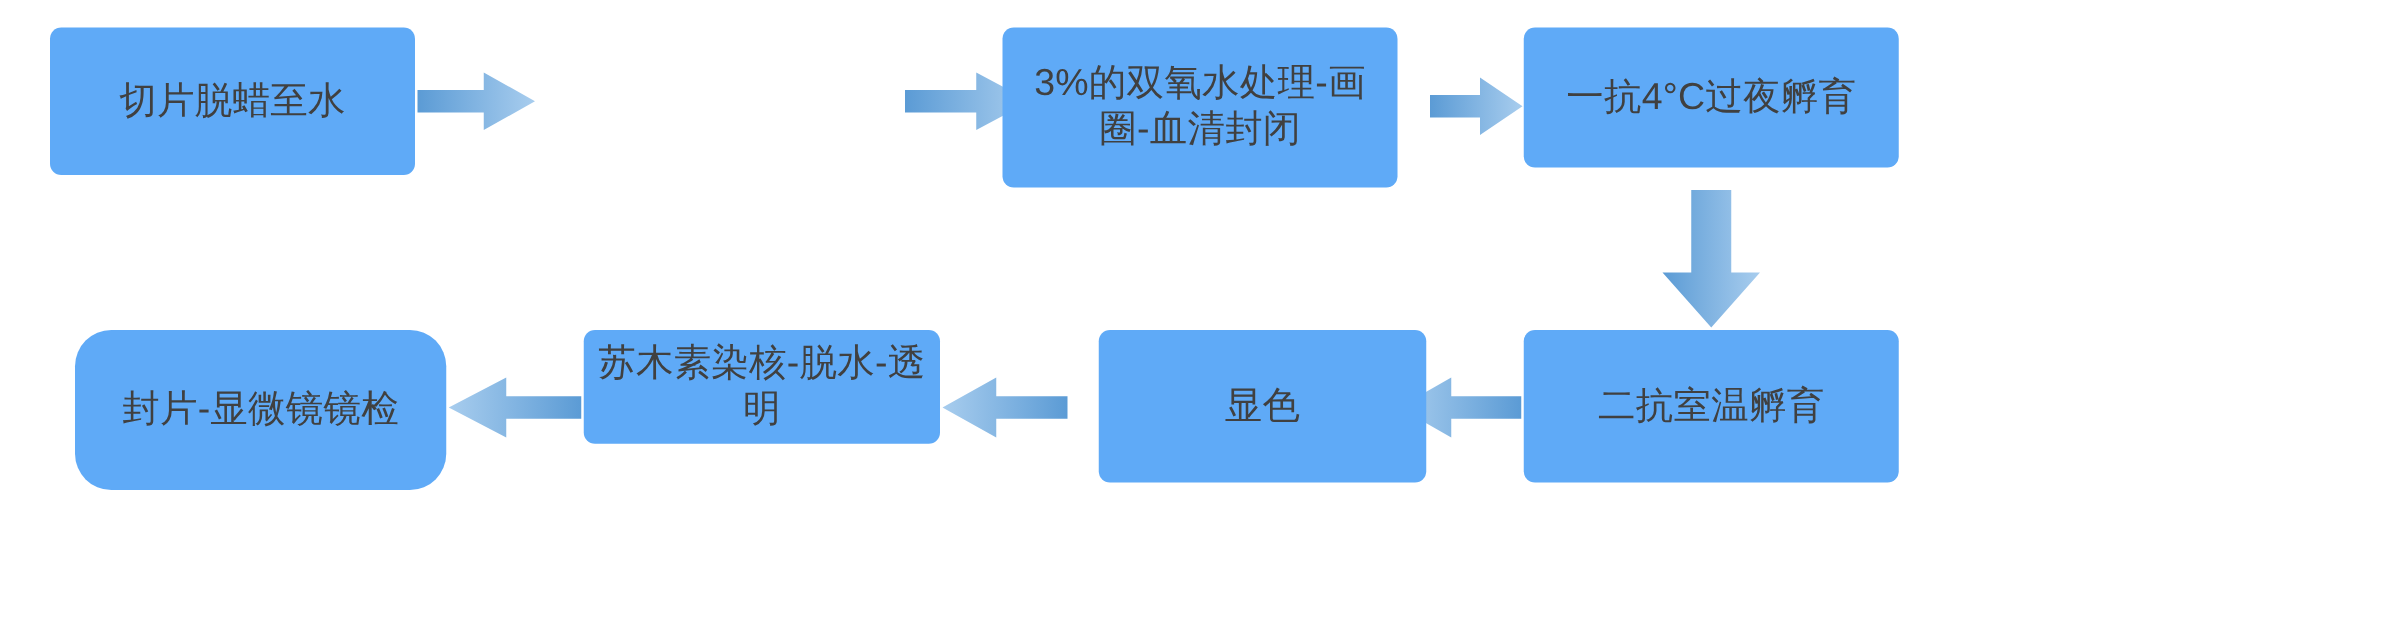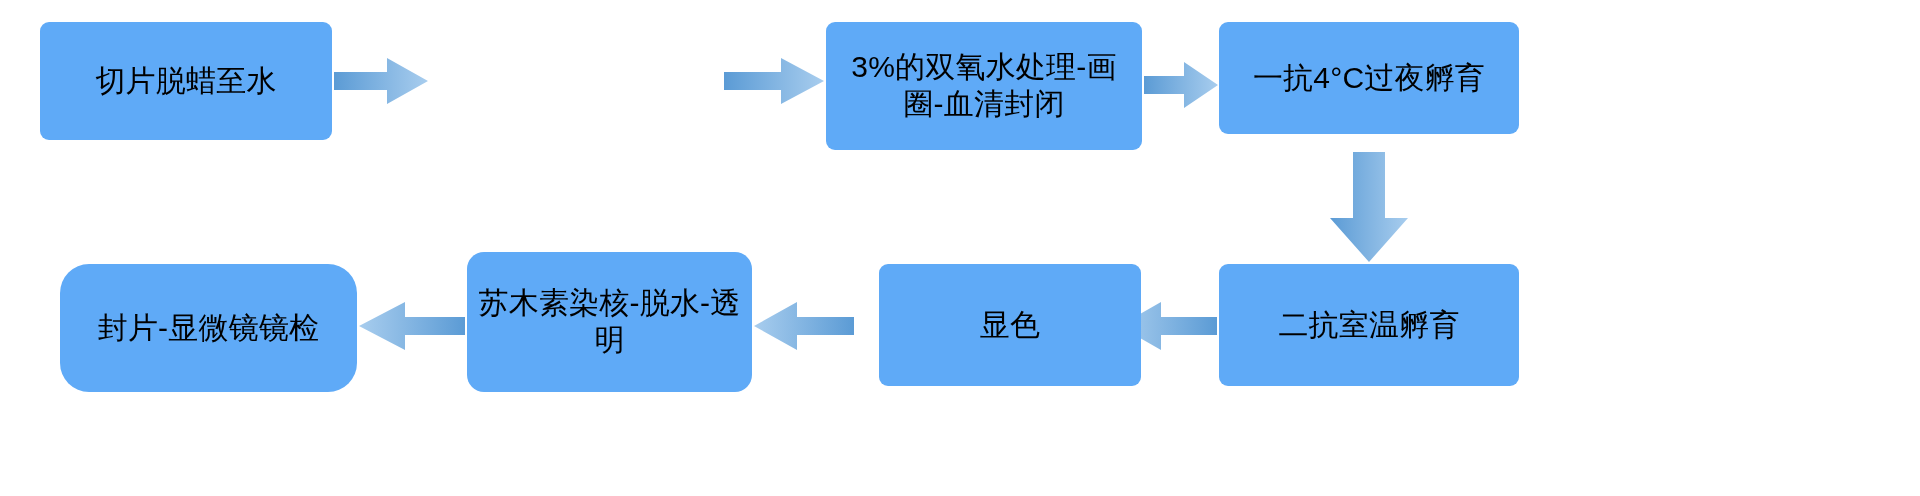--- a/index.html
+++ b/index.html
@@ -12,44 +12,44 @@
   #canvas{position:relative;width:1920px;height:496px;background:#fff;}
 
   .node{
     position:absolute;
     background:#5FAAF7;
     border-radius:9px;
     display:flex;
     align-items:center;
     justify-content:flex-start;
     text-align:center;
-    color:#000000;
+    color:#404040;
     font-size:30px;
     line-height:1.22;
     letter-spacing:.2px;
     padding:4px 10px;
     box-sizing:border-box;
     -webkit-font-smoothing:antialiased;
   }
   .node span{display:block;width:100%;}
 
   
   .arrow{position:absolute;}
   .arrow svg{display:block;width:100%;height:100%;overflow:visible;}
 
   
   #n1{left:40px;  top:22px;  width:292px; height:118px;}
   #n2{left:430px; top:22px;  width:292px; height:118px;}
-  #n3{left:826px; top:22px;  width:316px; height:128px;}
+  #n3{left:802px; top:22px;  width:316px; height:128px;}
   #n4{left:1219px;top:22px;  width:300px; height:112px;}
 
   
   #n5{left:1219px;top:264px; width:300px; height:122px;}
   #n6{left:879px; top:264px; width:262px; height:122px;}
-  #n7{left:467px; top:252px; width:285px; height:140px;border-radius:17px;}
+  #n7{left:467px; top:264px; width:285px; height:91px;}
   #n8{left:60px;  top:264px; width:297px; height:128px;border-radius:29px;}
 
   
   #a1{left:334px; top:58px;  width:94px;  height:46px;}
   #a2{left:724px; top:58px;  width:100px; height:46px;}
   #a3{left:1144px;top:62px;  width:74px;  height:46px;}
   #a4{left:1330px;top:152px; width:78px;  height:110px;}
   #a5{left:1119px;top:302px; width:98px;  height:48px;}
   #a6{left:754px; top:302px; width:100px; height:48px;}
   #a7{left:359px; top:302px; width:106px; height:48px;}

